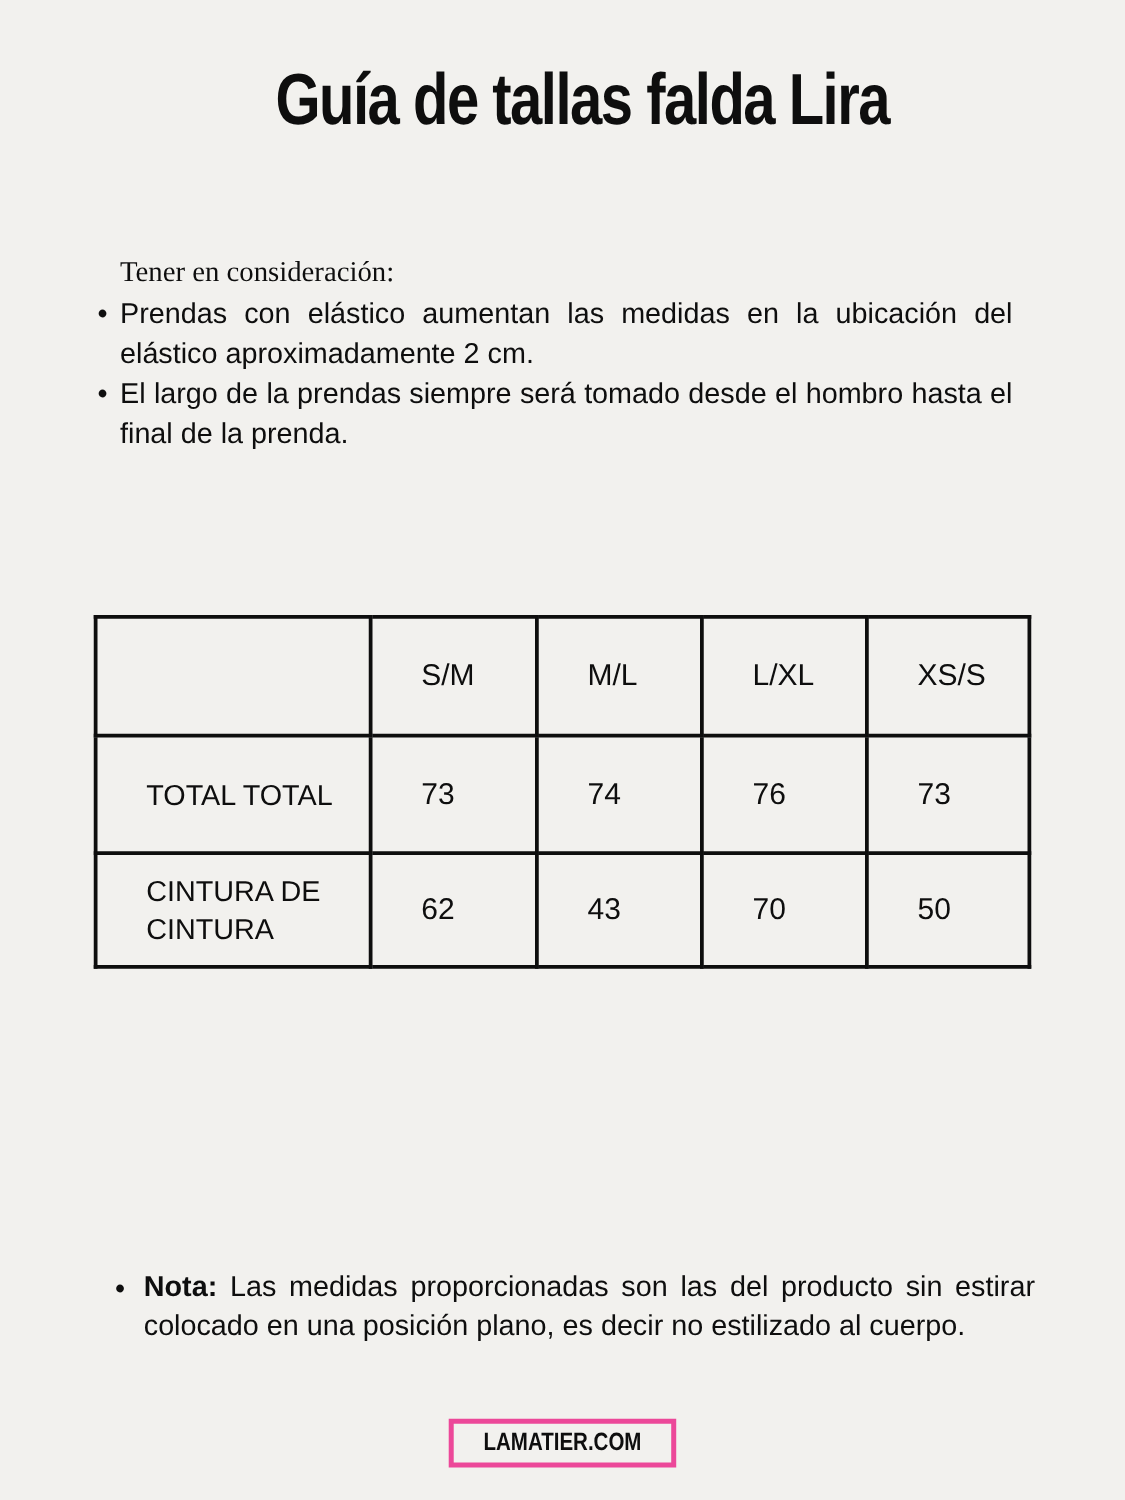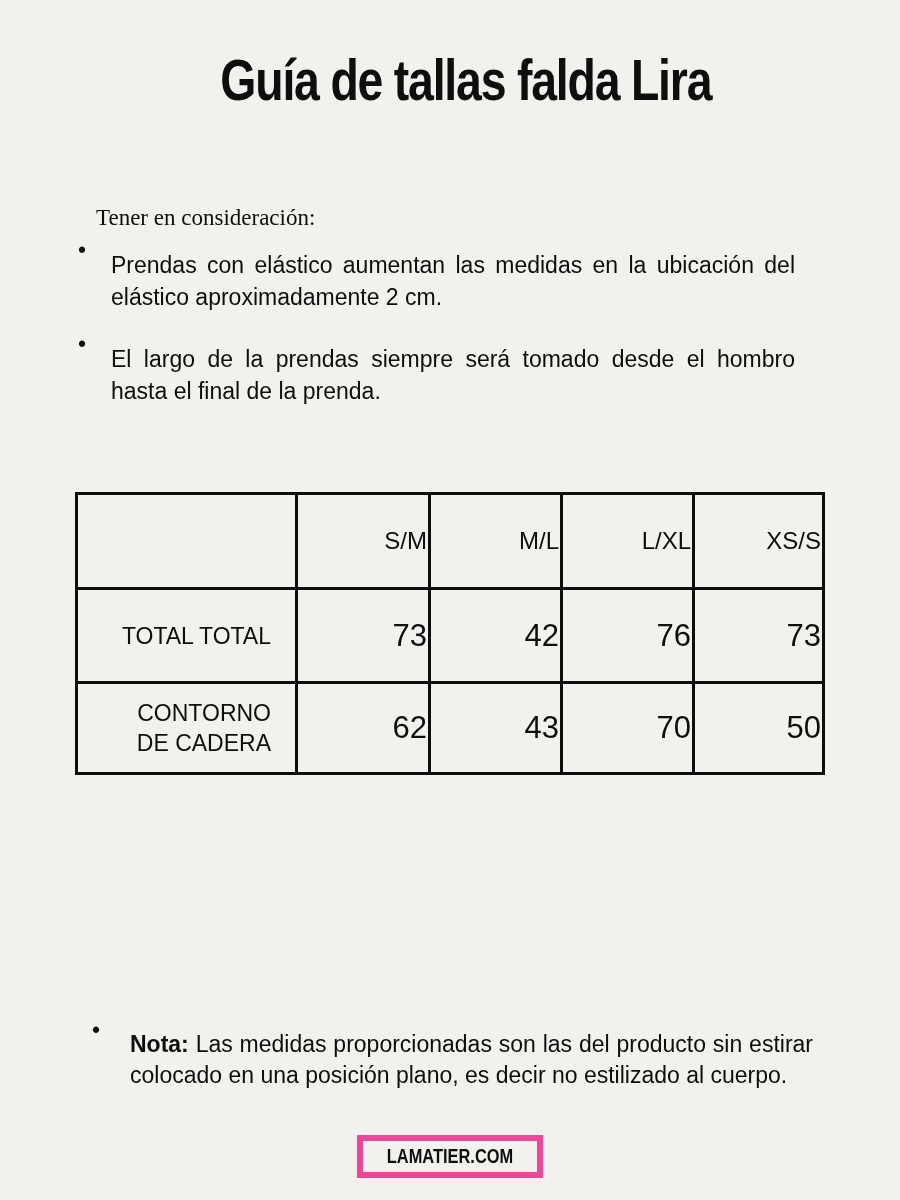--- a/index.html
+++ b/index.html
@@ -50,76 +50,76 @@
     font-family: Liberation Serif, serif;
   }
   .bullet-row { display: flex; }
   .bullet-dot {
     flex: 0 0 18px;
     font-size: 23px;
     line-height: 32px;
   }
   .bullet-text {
     flex: 1;
-    margin: 15px;
+    margin: 0;
     text-align: justify;
   }
 
   
   .size-table {
     position: absolute;
     top: 492px;
     left: 75px;
     border-collapse: collapse;
     table-layout: fixed;
     width: 747px;
   }
   .size-table th, .size-table td {
     border: 3px solid #0e0e0e;
-    text-align: right;
+    text-align: left;
     vertical-align: middle;
     font-weight: normal;
     background: #f2f1ee;
     padding-left: 39px;
   }
   .size-table col.c-label { width: 220px; }
   .size-table col.c-sm   { width: 133px; }
   .size-table col.c-ml   { width: 132px; }
   .size-table col.c-lxl  { width: 132px; }
   .size-table col.c-xss  { width: 130px; }
   .row-header { height: 95px; font-size: 24px; }
   .row-1 { height: 94px; }
   .row-2 { height: 91px; }
   .row-3 { height: 88px; }
   .measure-label {
     font-size: 23px;
     line-height: 30px;
     padding: 0 24px;
   }
-  .measure-value { font-size: 31px; }
+  .measure-value { font-size: 24px; }
 
   
   .note {
     position: absolute;
     top: 1014px;
     left: 92px;
     width: 736px;
     font-size: 23px;
     line-height: 31px;
   }
   .note .bullet-dot { flex: 0 0 23px; }
   .note-label { font-weight: bold; }
 
   
   .footer-badge {
     position: absolute;
     top: 1135px;
     left: 50%;
     transform: translateX(-50%);
-    border: 6px solid #ec4899;
+    border: 4px solid #ec4899;
     padding: 4px 10px;
     background: #f2f1ee;
   }
   .footer-badge-text {
     display: inline-block;
     font-size: 20px;
     font-weight: bold;
     white-space: nowrap;
     transform: scaleX(0.82);
     transform-origin: center;
@@ -158,26 +158,26 @@
       <tr class="row-header">
         <th></th>
         <th>S/M</th>
         <th>M/L</th>
         <th>L/XL</th>
         <th>XS/S</th>
       </tr>
       <tr class="row-1">
         <td class="measure-label">TOTAL TOTAL</td>
         <td class="measure-value">73</td>
-        <td class="measure-value">42</td>
+        <td class="measure-value">74</td>
         <td class="measure-value">76</td>
         <td class="measure-value">73</td>
       </tr>
       <tr class="row-2">
-        <td class="measure-label">CONTORNO DE CADERA</td>
+        <td class="measure-label">CINTURA DE CINTURA</td>
         <td class="measure-value">62</td>
         <td class="measure-value">43</td>
         <td class="measure-value">70</td>
         <td class="measure-value">50</td>
       </tr>
     </tbody>
   </table>
 
   <section class="note">
     <div class="bullet-row">

